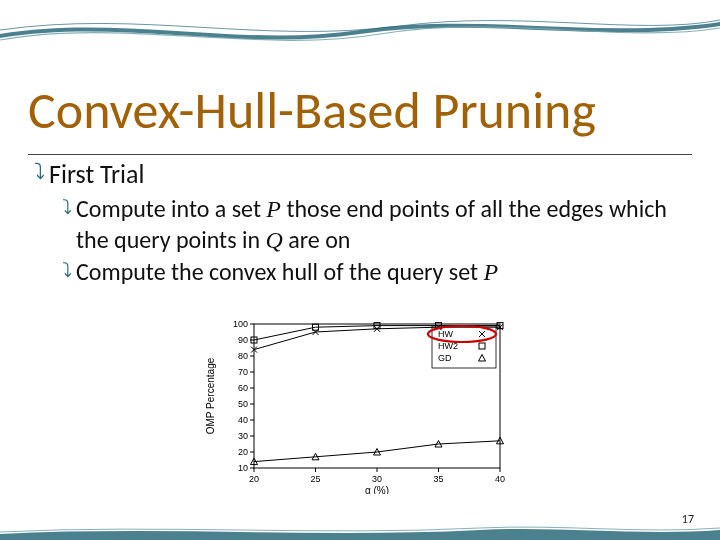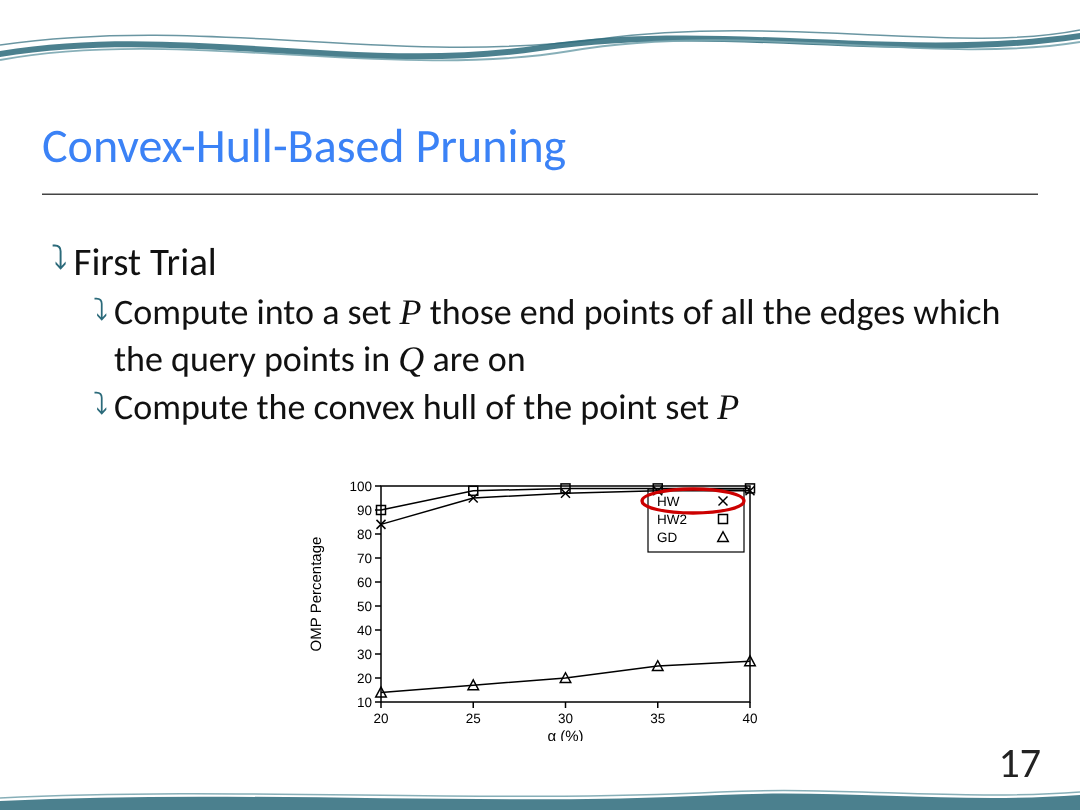--- a/index.html
+++ b/index.html
@@ -19,23 +19,23 @@
     position: absolute;
     top: 0; left: 0; right: 0;
     height: 60px;
   }
   .top-deco svg { width: 100%; height: 100%; display: block; }
   .title {
     position: absolute;
     top: 78px;
     left: 28px;
     right: 28px;
-    font-size: 32px;
+    font-size: 52px;
     font-weight: 400;
-    color: #3b82f6;
+    color: #a16207;
     font-family: "Segoe UI Light", "Segoe UI", Calibri, Arial, sans-serif;
     border-bottom: 1.5px solid #444;
     padding-bottom: 12px;
   }
   .body {
     position: absolute;
     top: 158px;
     left: 34px;
     right: 38px;
     color: #111;
@@ -72,21 +72,21 @@
     top: 316px;
     left: 200px;
     width: 310px;
     height: 178px;
   }
   .chart-wrap svg { width: 100%; height: 100%; display: block; }
   .page-num {
     position: absolute;
     right: 26px;
     bottom: 14px;
-    font-size: 28px;
+    font-size: 12px;
     color: #222;
     font-family: Calibri, Arial, sans-serif;
   }
   .bottom-deco {
     position: absolute;
     left: 0; right: 0; bottom: 0;
     height: 16px;
   }
   .bottom-deco svg { width: 100%; height: 100%; display: block; }
 </style>
@@ -112,21 +112,21 @@
     </div>
     <div class="lvl2">
       <span class="bullet-glyph">⤵</span>
       <span class="bullet-text">
         <span>Compute into a set </span><span class="ital">P</span><span> those end points of all the edges which the query points in </span><span class="ital">Q</span><span> are on</span>
       </span>
     </div>
     <div class="lvl2">
       <span class="bullet-glyph">⤵</span>
       <span class="bullet-text">
-        <span>Compute the convex hull of the point set </span><span class="ital">P</span>
+        <span>Compute the convex hull of the query set </span><span class="ital">P</span>
       </span>
     </div>
   </div>
 
   <div class="chart-wrap">
     <svg id="chart-svg" viewBox="0 0 310 178">
         <rect x="54" y="8" width="246" height="144" fill="none" stroke="#000" stroke-width="1"></rect>
         <line x1="54" x2="50" y1="152" y2="152" stroke="#000"></line>
         <text x="48" y="155" text-anchor="end" font-size="9" font-family="Arial" fill="#000">10</text>
         <line x1="54" x2="50" y1="136" y2="136" stroke="#000"></line>

